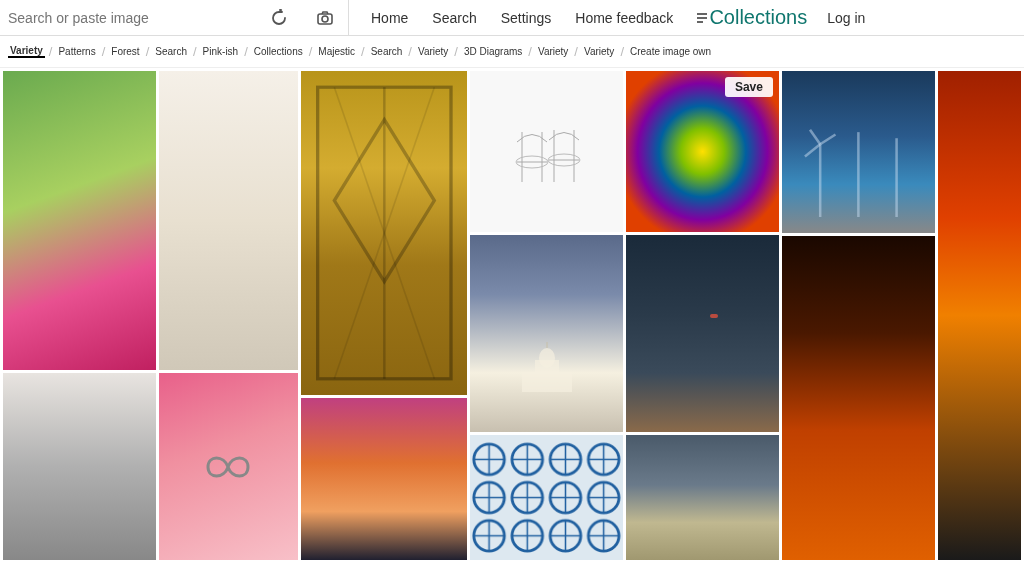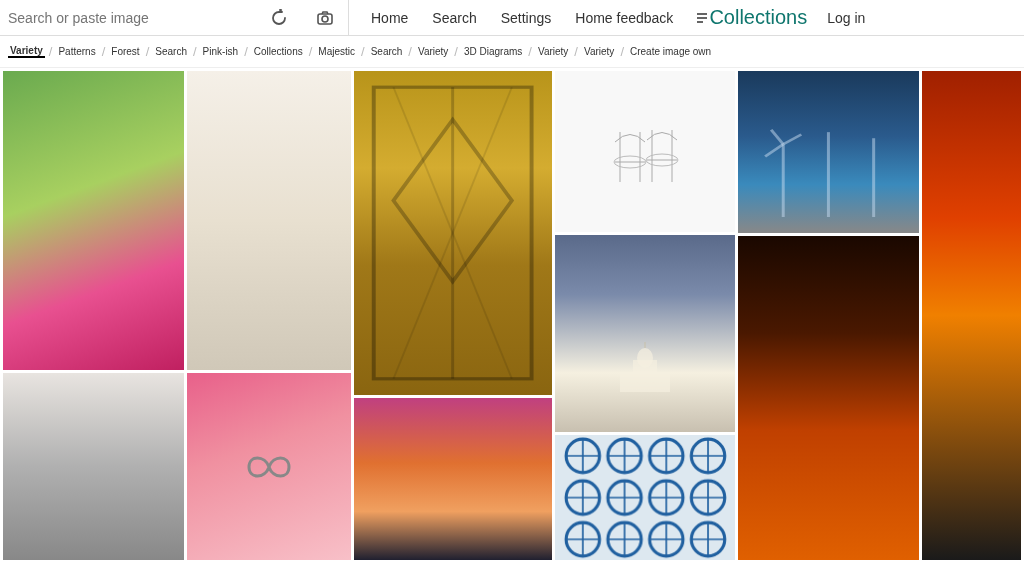--- a/index.html
+++ b/index.html
@@ -304,20 +304,35 @@
               <line x1="2" y1="10" x2="18" y2="10" stroke="#2060a0" stroke-width="0.8"></line>
               <line x1="10" y1="2" x2="10" y2="18" stroke="#2060a0" stroke-width="0.8"></line>
             </pattern>
           </defs>
           <rect width="80" height="60" fill="url(#pat)"></rect>
         </svg>
       </div>
     </div>
   </div>
 
+  <div class="col" style="flex:1.1;">
+    <div class="tile" style="flex:0.9;position:relative;">
+      <div class="bg-swirl" style="width:100%;height:100%;"></div>
+      <div class="save-badge">Save</div>
+    </div>
+    <div class="tile" style="flex:1.1;">
+      <div class="bg-drone" style="width:100%;height:100%;position:relative;">
+
+        <div style="position:absolute;top:40%;left:55%;width:8px;height:4px;background:rgba(220,80,60,0.8);border-radius:2px;"></div>
+      </div>
+    </div>
+    <div class="tile" style="flex:0.7;min-height:60px;">
+      <div class="bg-acropolis" style="width:100%;height:100%;"></div>
+    </div>
+  </div>
 
   <div class="col" style="flex:1.1;">
     <div class="tile" style="flex:0.9;">
       <div class="bg-windmills" style="width:100%;height:100%;position:relative;">
 
         <svg style="position:absolute;bottom:10%;left:0;width:100%;height:60%" viewBox="0 0 120 80" preserveAspectRatio="none">
           <line x1="30" y1="80" x2="30" y2="20" stroke="rgba(200,220,240,0.5)" stroke-width="2"></line>
           <line x1="60" y1="80" x2="60" y2="10" stroke="rgba(200,220,240,0.5)" stroke-width="2"></line>
           <line x1="90" y1="80" x2="90" y2="15" stroke="rgba(200,220,240,0.5)" stroke-width="2"></line>
 

